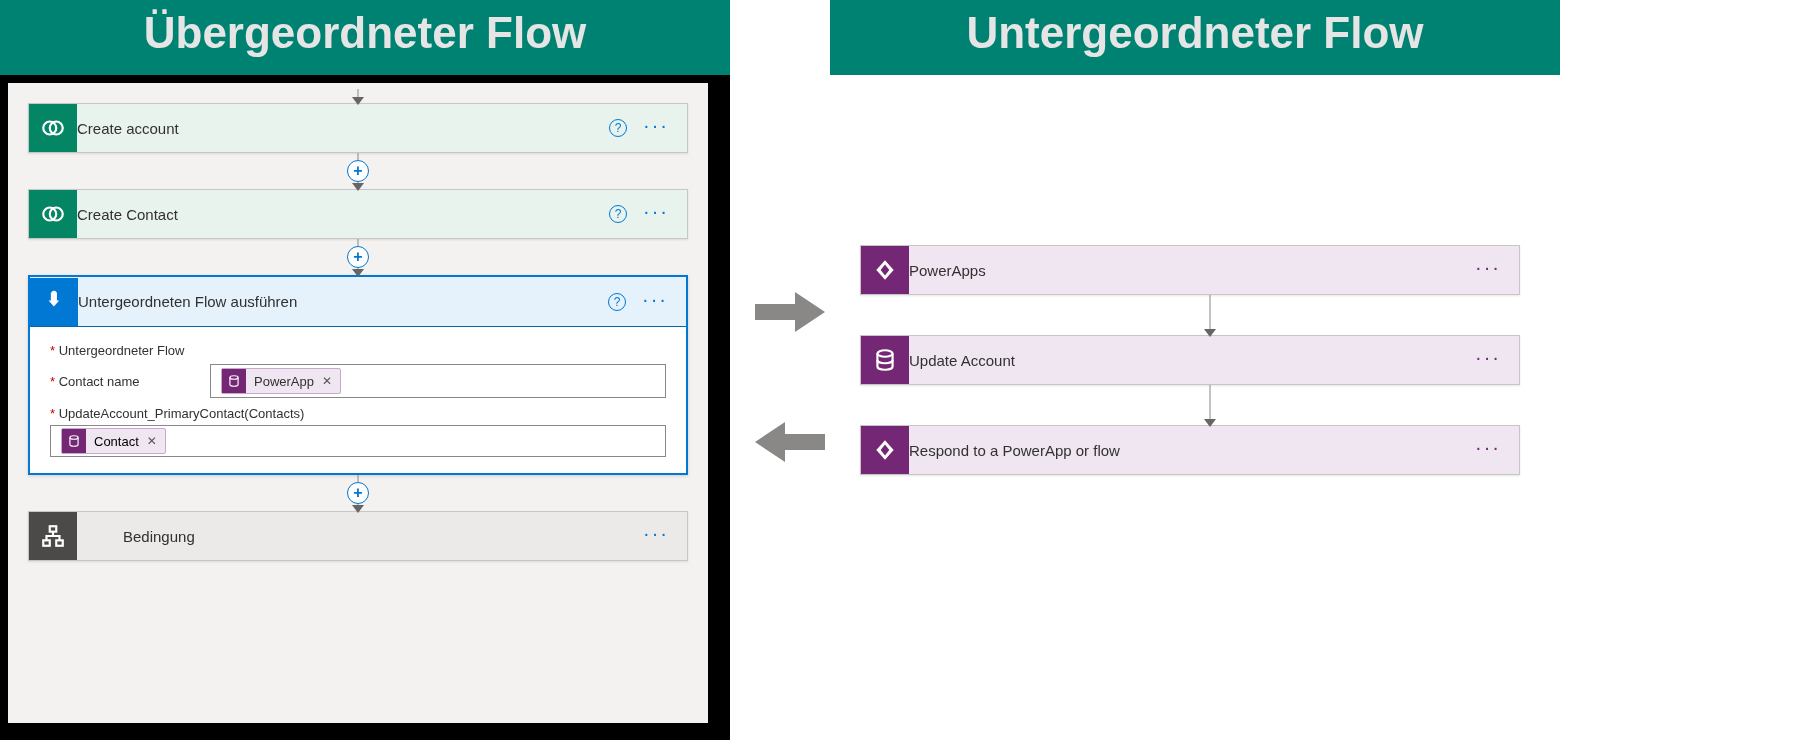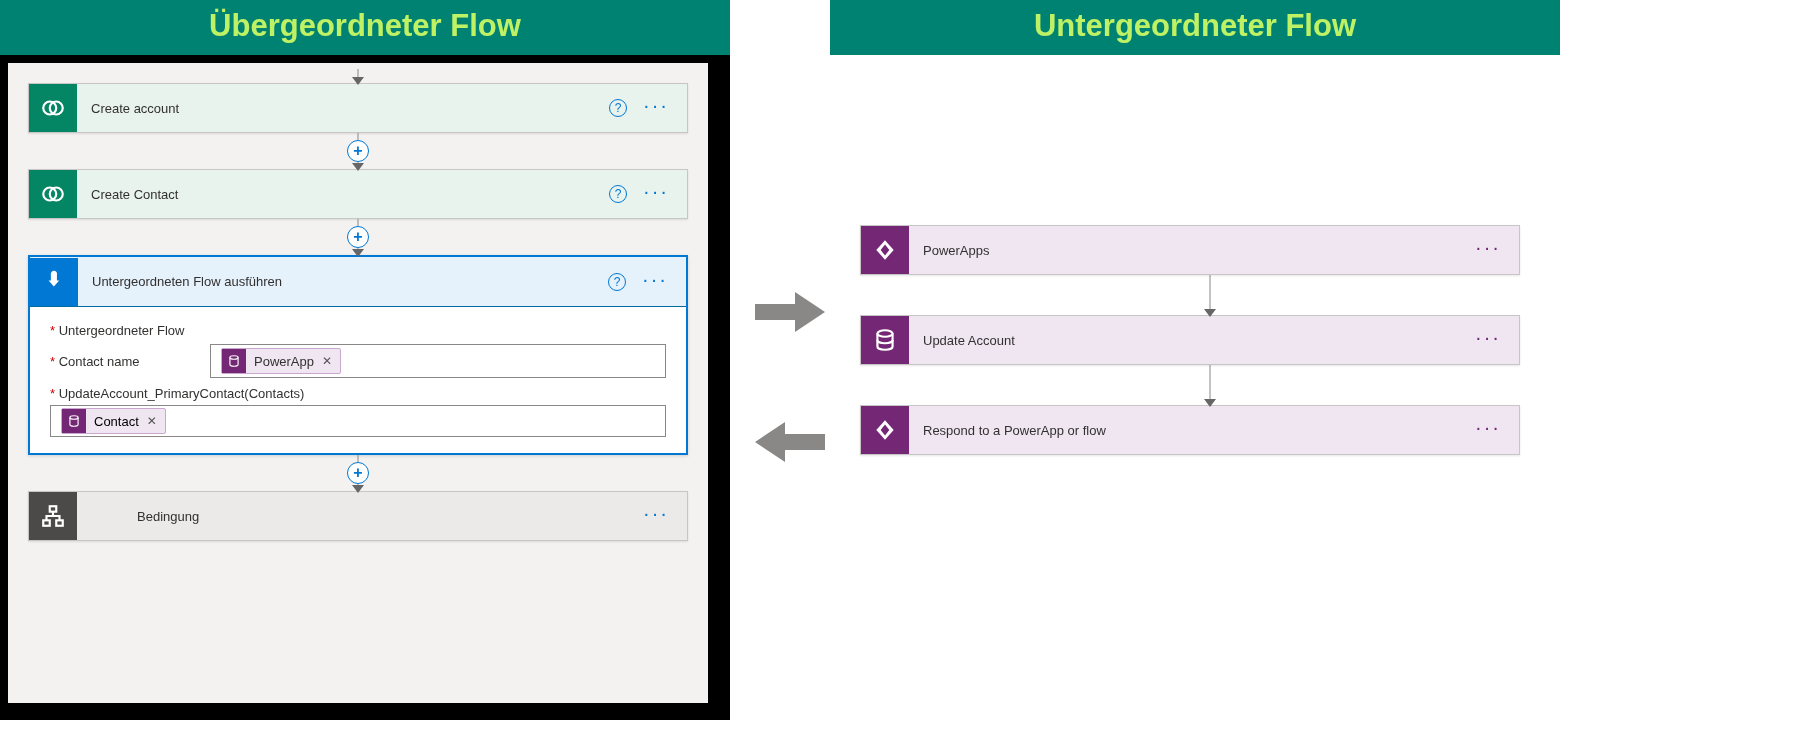--- a/index.html
+++ b/index.html
@@ -11,26 +11,26 @@
     position: relative;
   }
   .panel {
     position: absolute;
     top: 0;
   }
   .panel.left { left: 0; width: 730px; }
   .panel.right { left: 830px; width: 730px; }
   .title-bar {
     background: #008272;
-    color: #bef264;
+    color: #e5e5e5;
     text-align: center;
-    font-size: 31px;
+    font-size: 44px;
     font-weight: 600;
     padding: 8px 0 12px;
-    height: 55px;
+    height: 75px;
   }
   .inner-frame {
     background: #000;
     padding: 8px 0 10px 8px;
     margin-top: 0;
   }
   .panel.left .inner-frame { width: 730px; height: 665px; }
   .canvas {
     background: #f3f2f1;
     position: relative;
@@ -58,22 +58,21 @@
     display: flex; align-items: center; justify-content: center;
     flex-shrink: 0;
   }
   .icon-box.green { background: #048563; }
   .icon-box.blue  { background: #0078d4; }
   .icon-box.purple{ background: #742774; }
   .icon-box.gray  { background: #4b4a48; }
 
   .card-title {
     flex: 1;
-    padding-left: 14px;
-    font-size: 13px;
+    font-size: 15px;
     color: #323130;
   }
   .card-actions {
     display: flex; align-items: center; gap: 16px;
     padding-right: 18px;
   }
   .help-icon {
     width: 18px; height: 18px; border: 1.5px solid #0078d4; border-radius: 50%;
     color: #0078d4; font-size: 12px; display:flex;align-items:center;justify-content:center;
     cursor: pointer;

